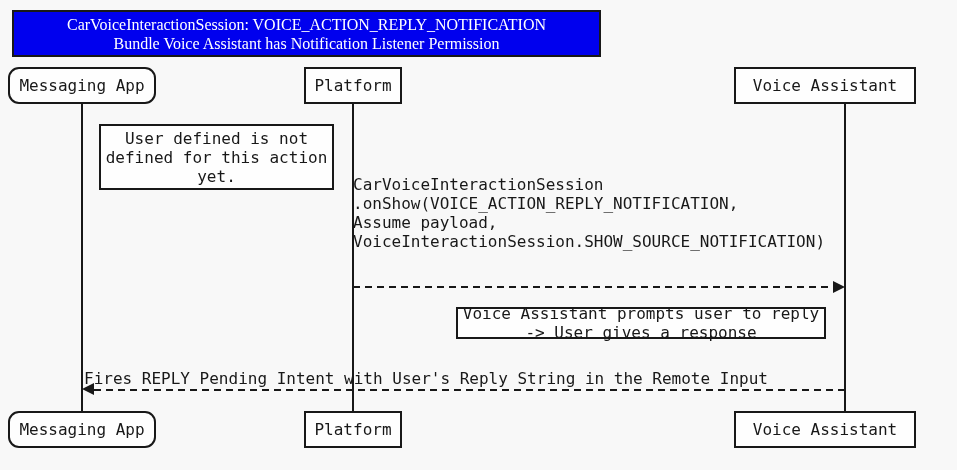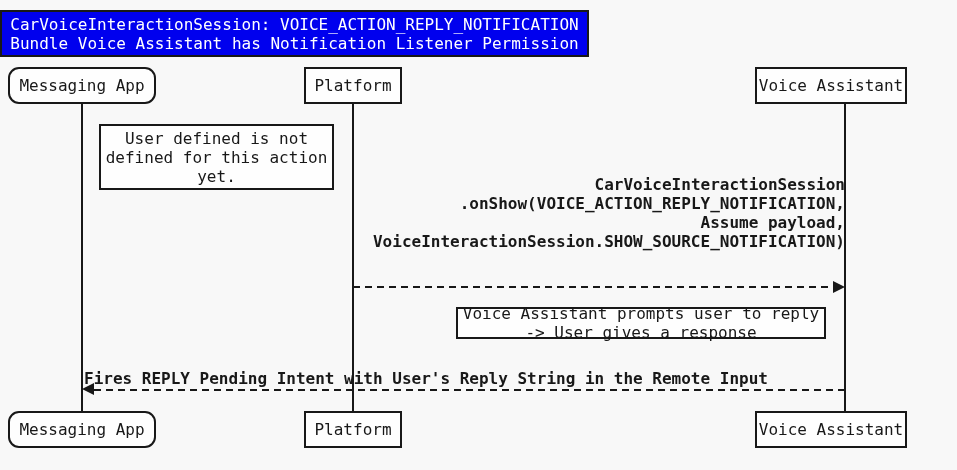--- a/index.html
+++ b/index.html
@@ -18,51 +18,51 @@
     border:2px solid #181818;
     box-sizing:border-box;
     display:flex; flex-direction:column;
     align-items:center; justify-content:center;
     text-align:center;
     line-height:19px;
     white-space:nowrap;
   }
   .title-banner {
     position:absolute;
-    left:0; top:10px; width:589px; height:47px;
+    left:12px; top:10px; width:589px; height:47px;
     background:#0000EE;
     border:2px solid #181818;
     box-sizing:border-box;
     color:#FFFFFF;
     display:flex; flex-direction:column;
     align-items:center; justify-content:center;
     text-align:center;
     line-height:19px;
     white-space:nowrap;
+    font-family:Liberation Serif, serif;
   }
   .actor-top    { top:67px;  height:37px; }
   .actor-bottom { top:411px; height:37px; }
   .actor-messaging { left:8px;   width:148px;border-radius:11px; }
   .actor-platform  { left:304px; width:98px;  }
-  .actor-voice     { left:755px; width:152px; }
+  .actor-voice     { left:734px; width:182px; }
   .lifeline {
     position:absolute;
     top:104px; height:307px; width:2px;
     background:#181818;
   }
   .note { z-index:2; }
   .note-user-journey { left:99px;  top:124px; width:235px; height:66px; }
   .note-va-prompts   { left:456px; top:307px; width:370px; height:32px; }
   .msg-label {
     position:absolute;
-    text-align:right;
+    text-align:left;
     line-height:19px;
     white-space:nowrap;
     z-index:2;
-    font-weight:bold;
   }
   .msg-onshow { left:353px; top:175px; width:492px; }
   .msg-reply  { left:84px;  top:369px; width:656px; height:19px; }
   .arrow-line {
     position:absolute;
     height:2px;
     background:repeating-linear-gradient(90deg,#181818 0 7px,transparent 7px 12px);
     z-index:1;
   }
   .arrow-onshow-line { left:353px; top:286px; width:480px; }

